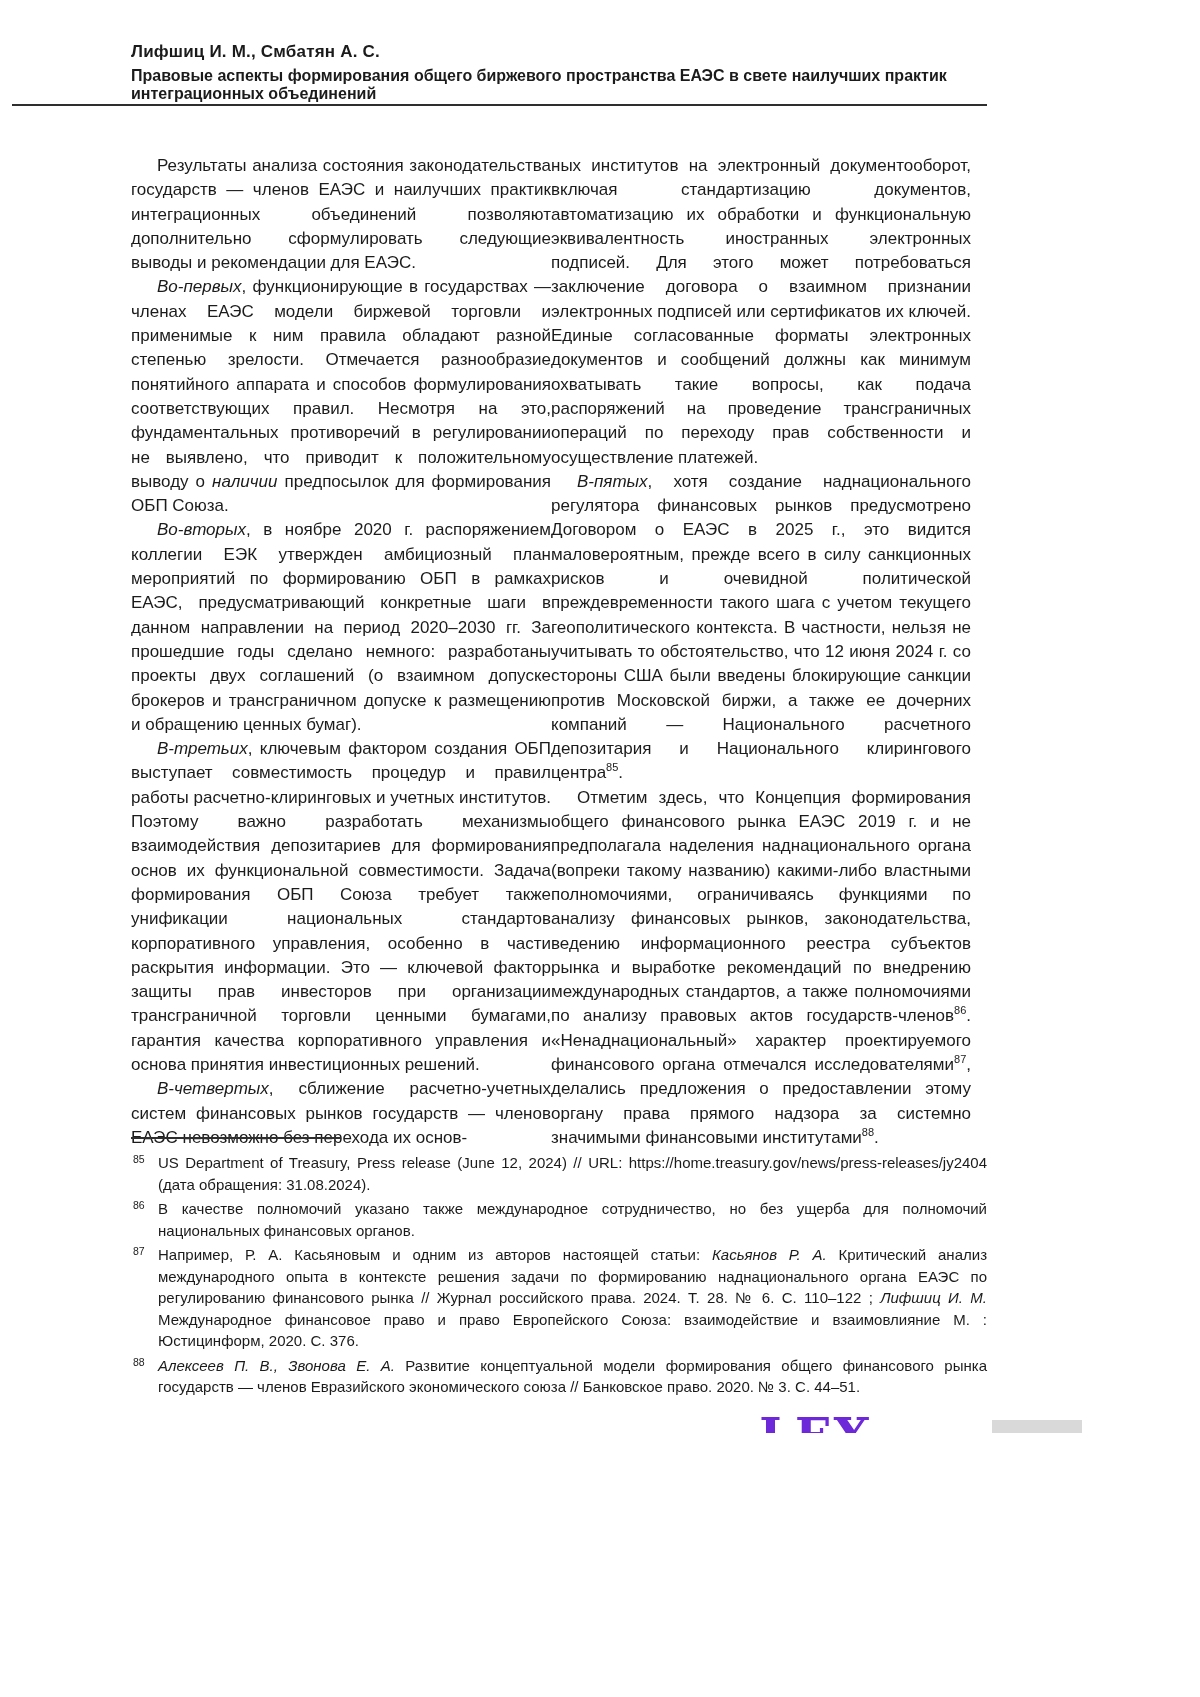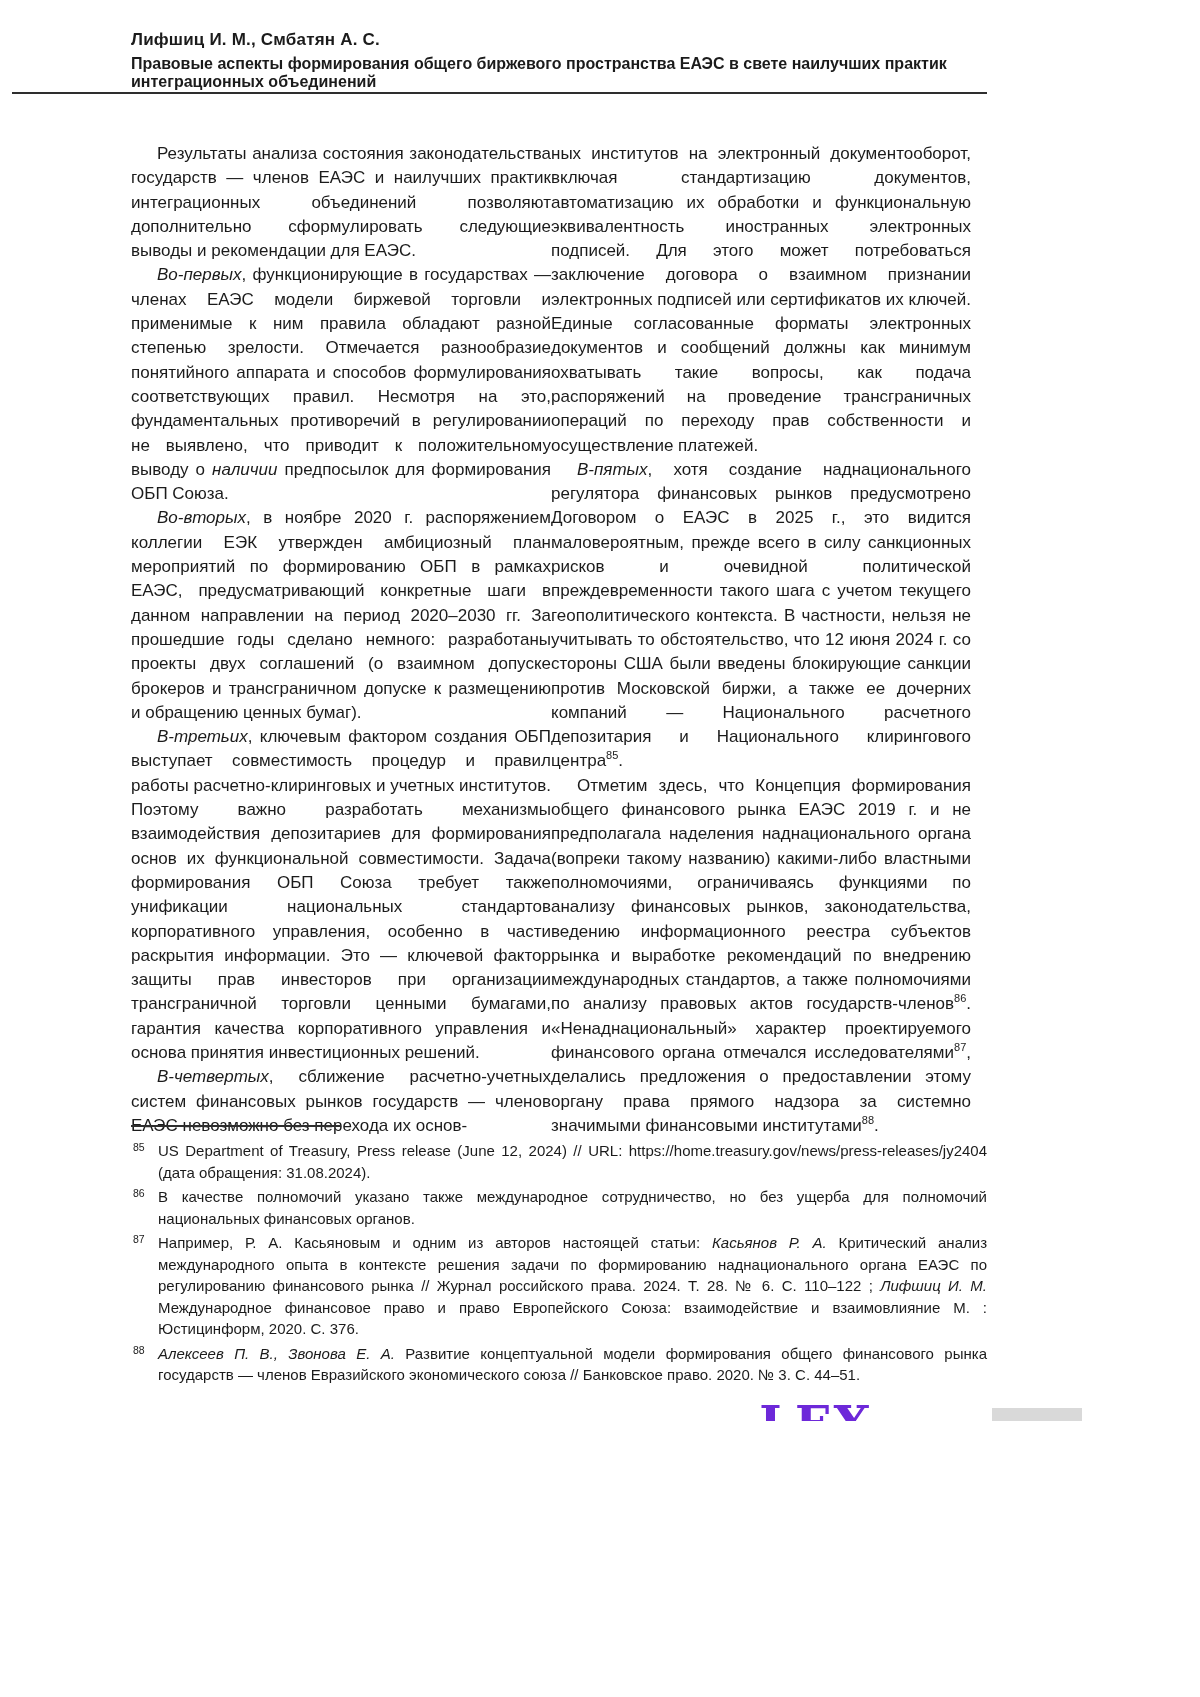--- a/index.html
+++ b/index.html
@@ -2,21 +2,21 @@
 <html><head>
 <meta charset="utf-8">
 <style>
   * { box-sizing: border-box; }
   html, body { margin:0; padding:0; background:#ffffff; }
   .page {
     position: relative;
     width: 1200px;
     height: 1417px;
     background: #ffffff;
-    margin: 4px auto;
+    margin: 16px auto;
     font-family: "Liberation Sans", "DejaVu Sans", sans-serif;
     color: #1b1b1b;
     overflow: hidden;
   }
   .hdr { position:absolute; top:26px; left:131px; width:860px; }
   .hdr-authors { font-weight:bold; font-size:17px; letter-spacing:0.2px; }
   .hdr-title { margin-top:5px; font-size:16px; font-weight:bold; }
   .hdr-rule { position:absolute; top:88px; left:12px; width:975px; height:2px; background:#2e2e2e; }
 
   .cols { position:absolute; top:138px; left:131px; width:856px; display:flex; }

